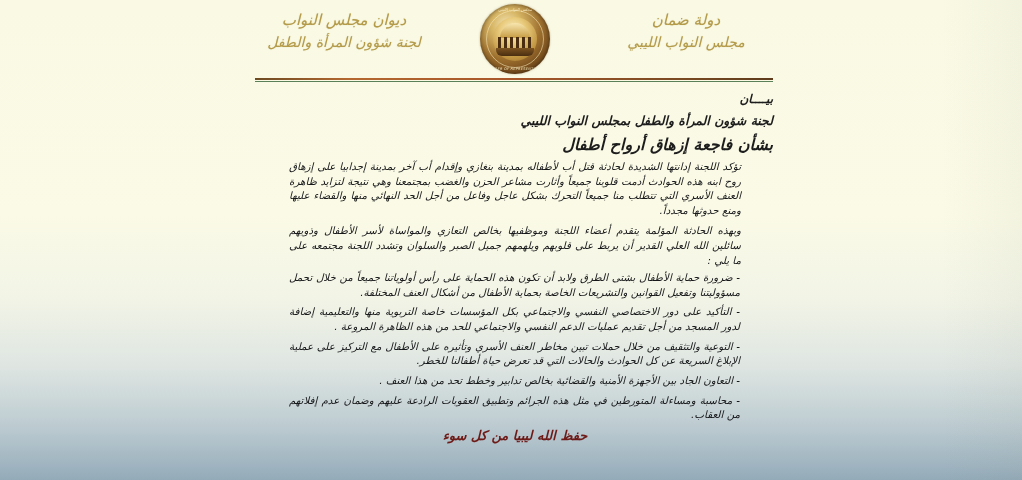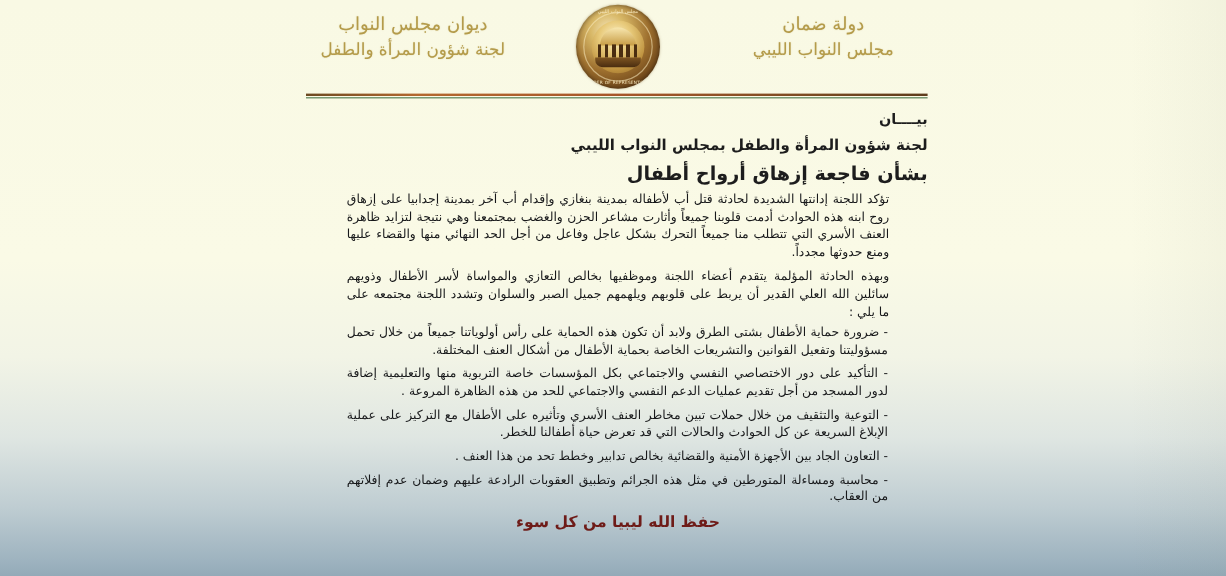--- a/index.html
+++ b/index.html
@@ -31,20 +31,21 @@
     width: 270px;
     height: 480px;
     background: linear-gradient(to left, rgba(120,130,110,0.055), rgba(120,130,110,0.0) 30%);
     pointer-events: none;
   }
   #sheet {
     position: absolute;
     left: 0; top: 0;
     width: 1022px;
     height: 480px;
+    font-style: italic;
   }
 
   
   .header {
     position: absolute;
     top: 4px;
     left: 255px;
     width: 520px;
     height: 74px;
   }

